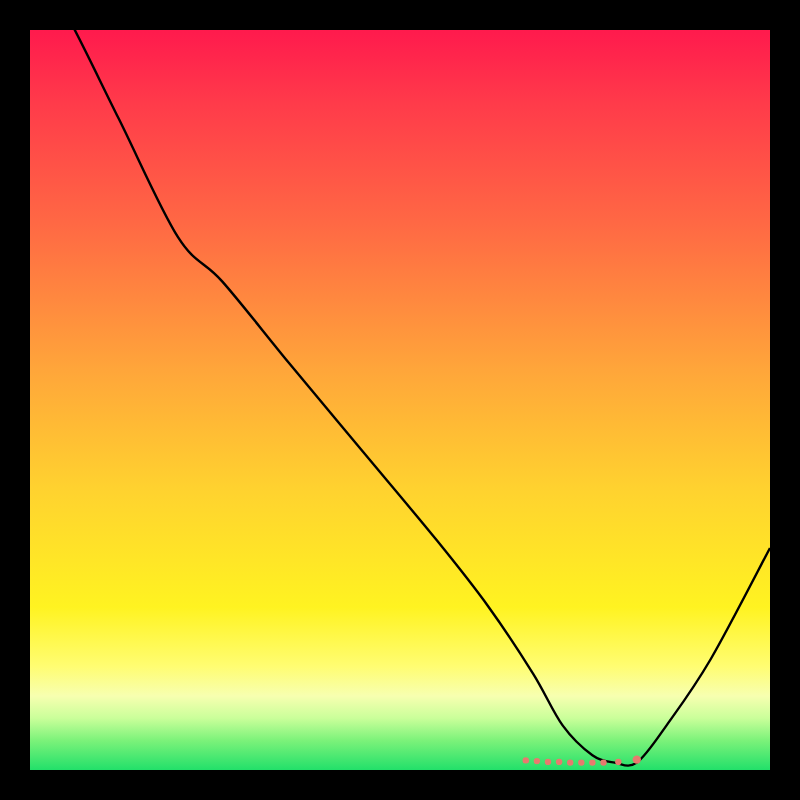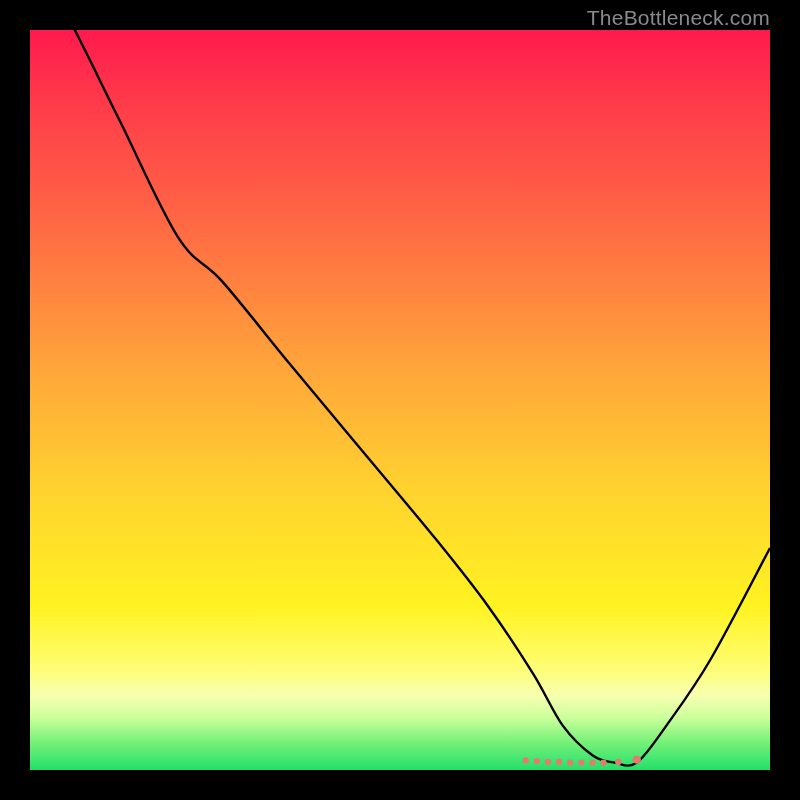--- a/index.html
+++ b/index.html
@@ -58,21 +58,20 @@
   svg {
     position: absolute;
     inset: 0;
   }
 </style>
 </head>
 <body>
 
 <div class="frame">
 
-  <div class="watermark">TheBottleneck.com</div>
 
   <div class="plot-area">
     <div class="gradient-bg"></div>
 
     <svg id="curve-svg" viewBox="0 0 740 740" preserveAspectRatio="none">
       <path id="curve-path" fill="none" stroke="#000000" stroke-width="2.4" d="M 0.0 -74.0 C 6.2 -64.1, 22.2 -41.9, 37.0 -14.8 C 51.8 12.3, 70.3 51.8, 88.8 88.8 C 107.3 125.8, 130.7 180.1, 148.0 207.2 C 165.3 234.3, 173.9 230.6, 192.4 251.6 C 210.9 272.6, 235.6 304.6, 259.0 333.0 C 282.4 361.4, 308.3 392.2, 333.0 421.8 C 357.7 451.4, 386.0 484.7, 407.0 510.6 C 428.0 536.5, 442.8 555.0, 458.8 577.2 C 474.8 599.4, 490.9 624.1, 503.2 643.8 C 515.5 663.5, 522.9 682.0, 532.8 695.6 C 542.7 709.2, 553.8 719.0, 562.4 725.2 C 571.0 731.4, 577.2 731.4, 584.6 732.6 C 592.0 733.8, 598.2 738.8, 606.8 732.6 C 615.4 726.4, 624.1 712.9, 636.4 695.6 C 648.7 678.3, 663.5 658.6, 680.8 629.0 C 698.1 599.4, 730.1 536.5, 740.0 518.0"></path>
       <g id="dots-group">
           <circle cx="495.8" cy="730.4" r="3.2" fill="#e77a6e"></circle>
           <circle cx="506.9" cy="731.1" r="3.2" fill="#e77a6e"></circle>
           <circle cx="518.0" cy="731.9" r="3.2" fill="#e77a6e"></circle>

